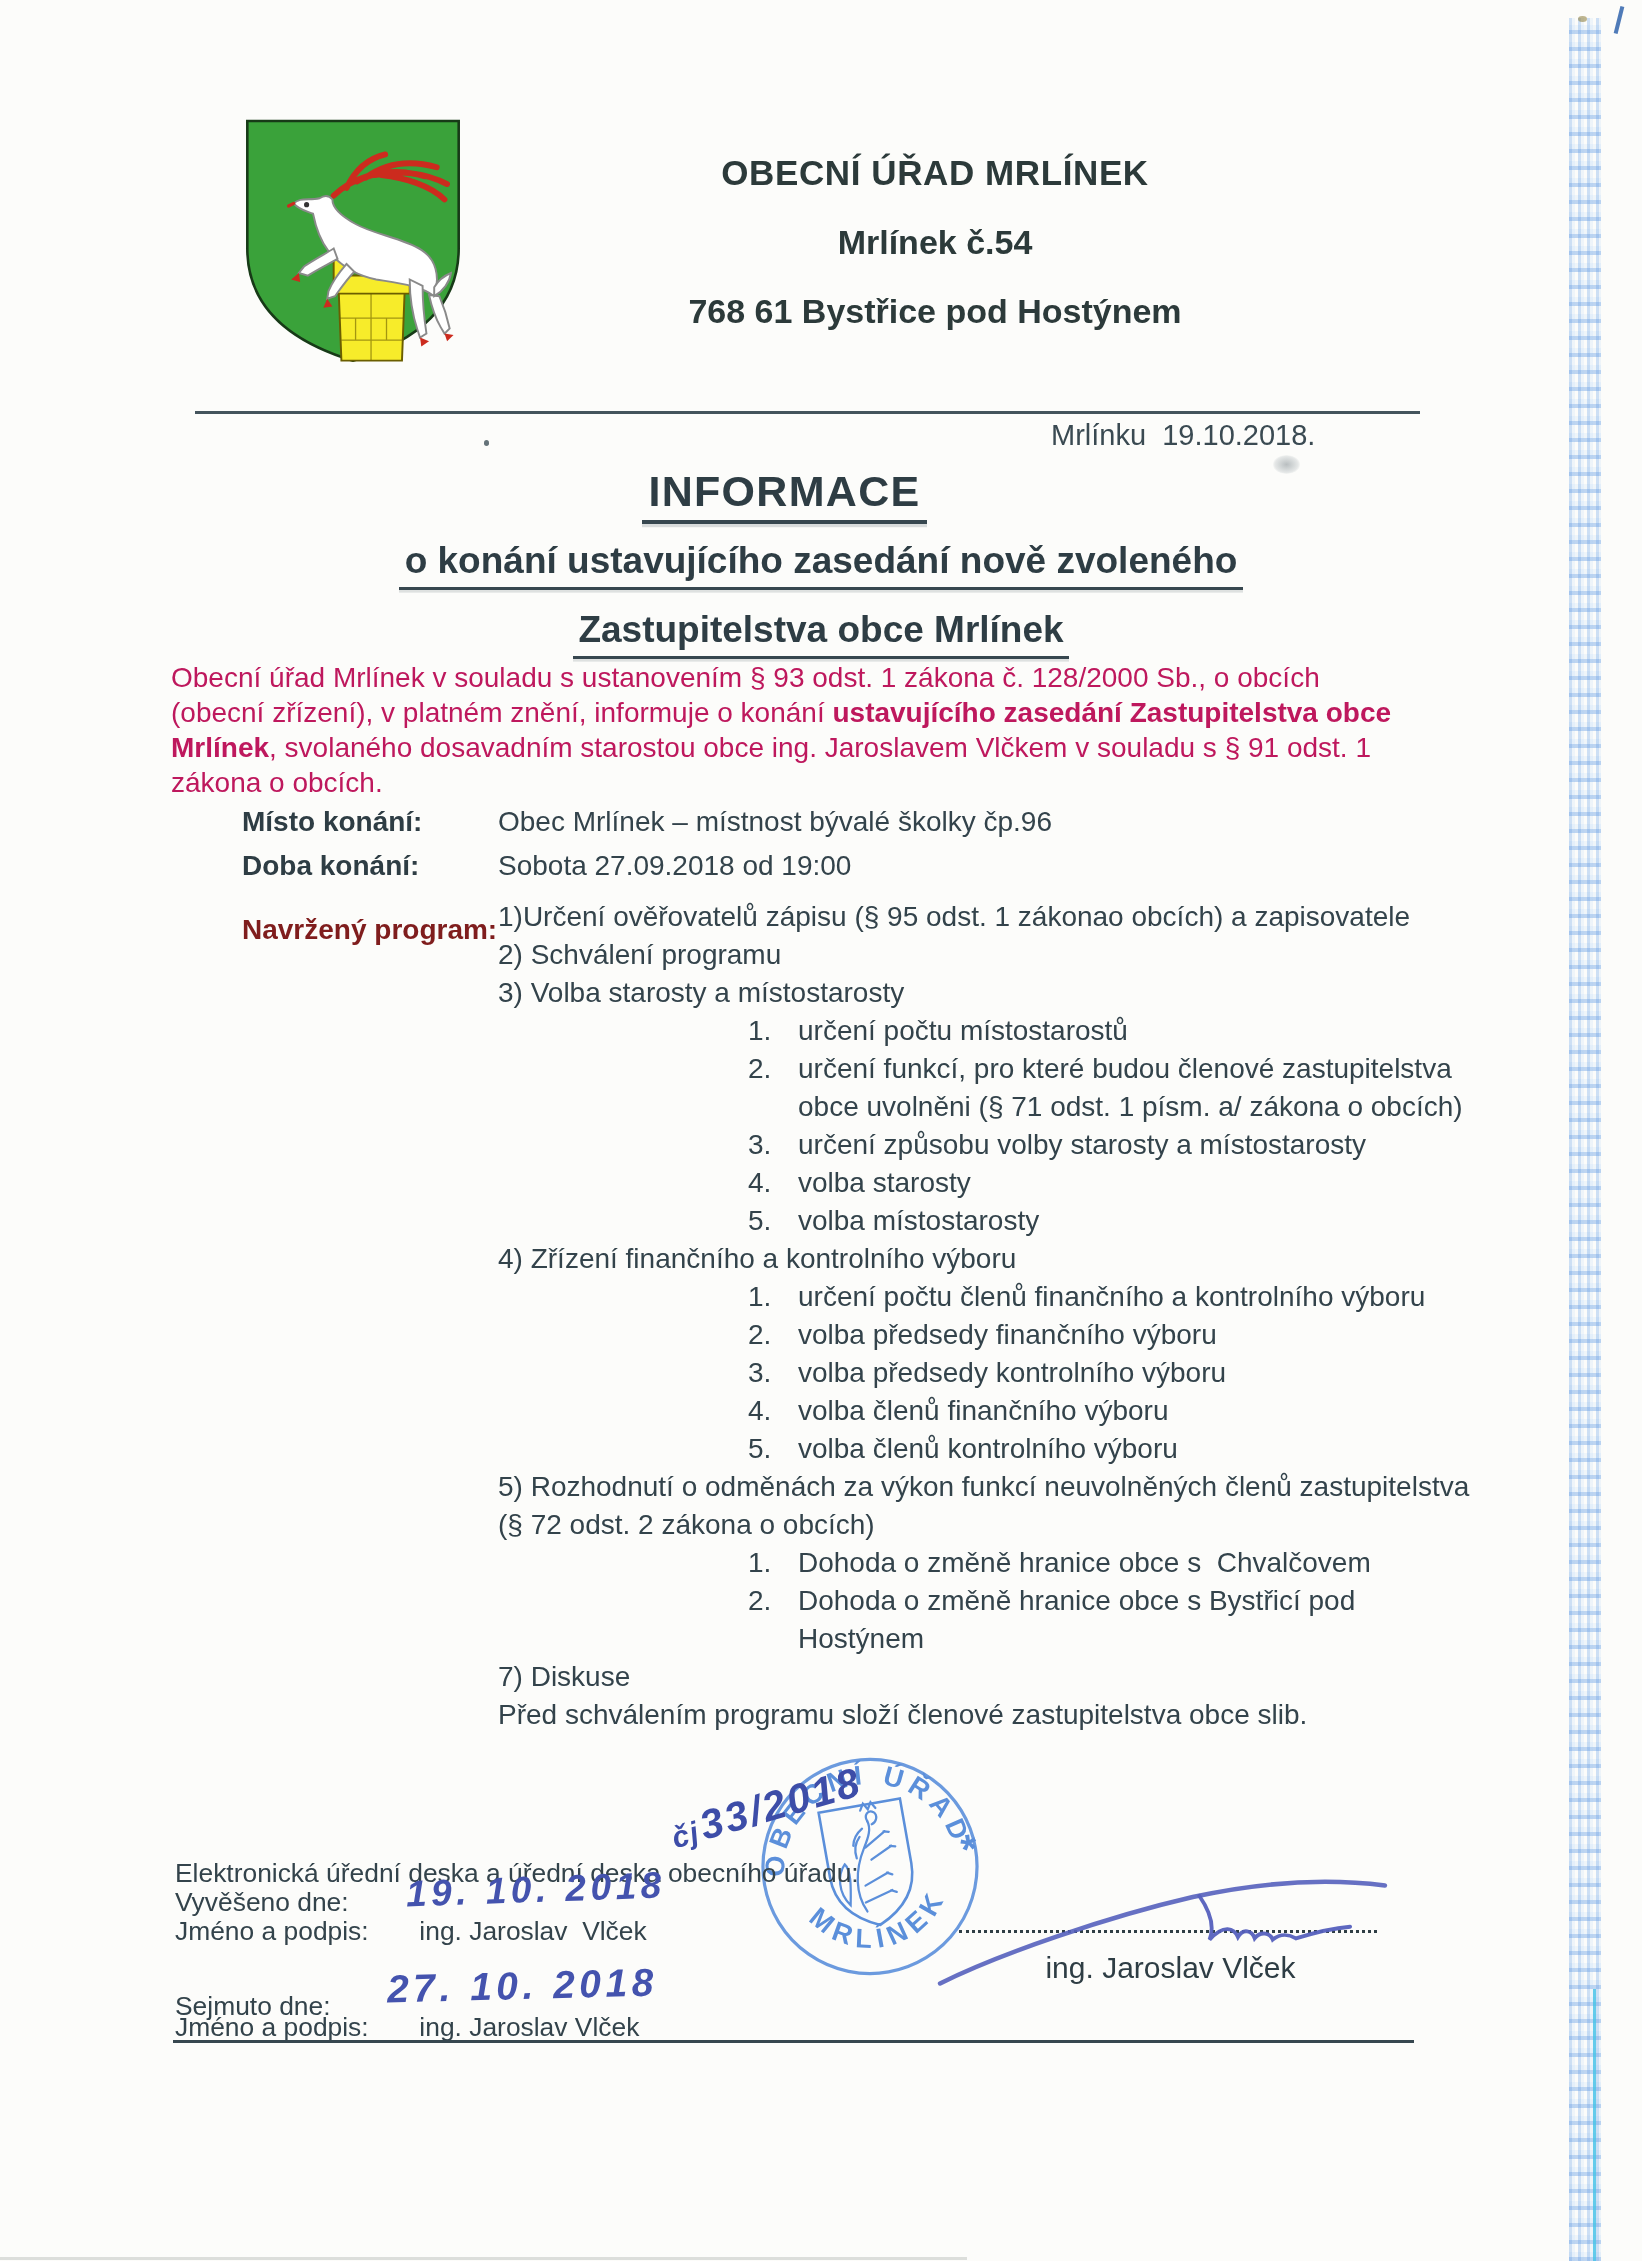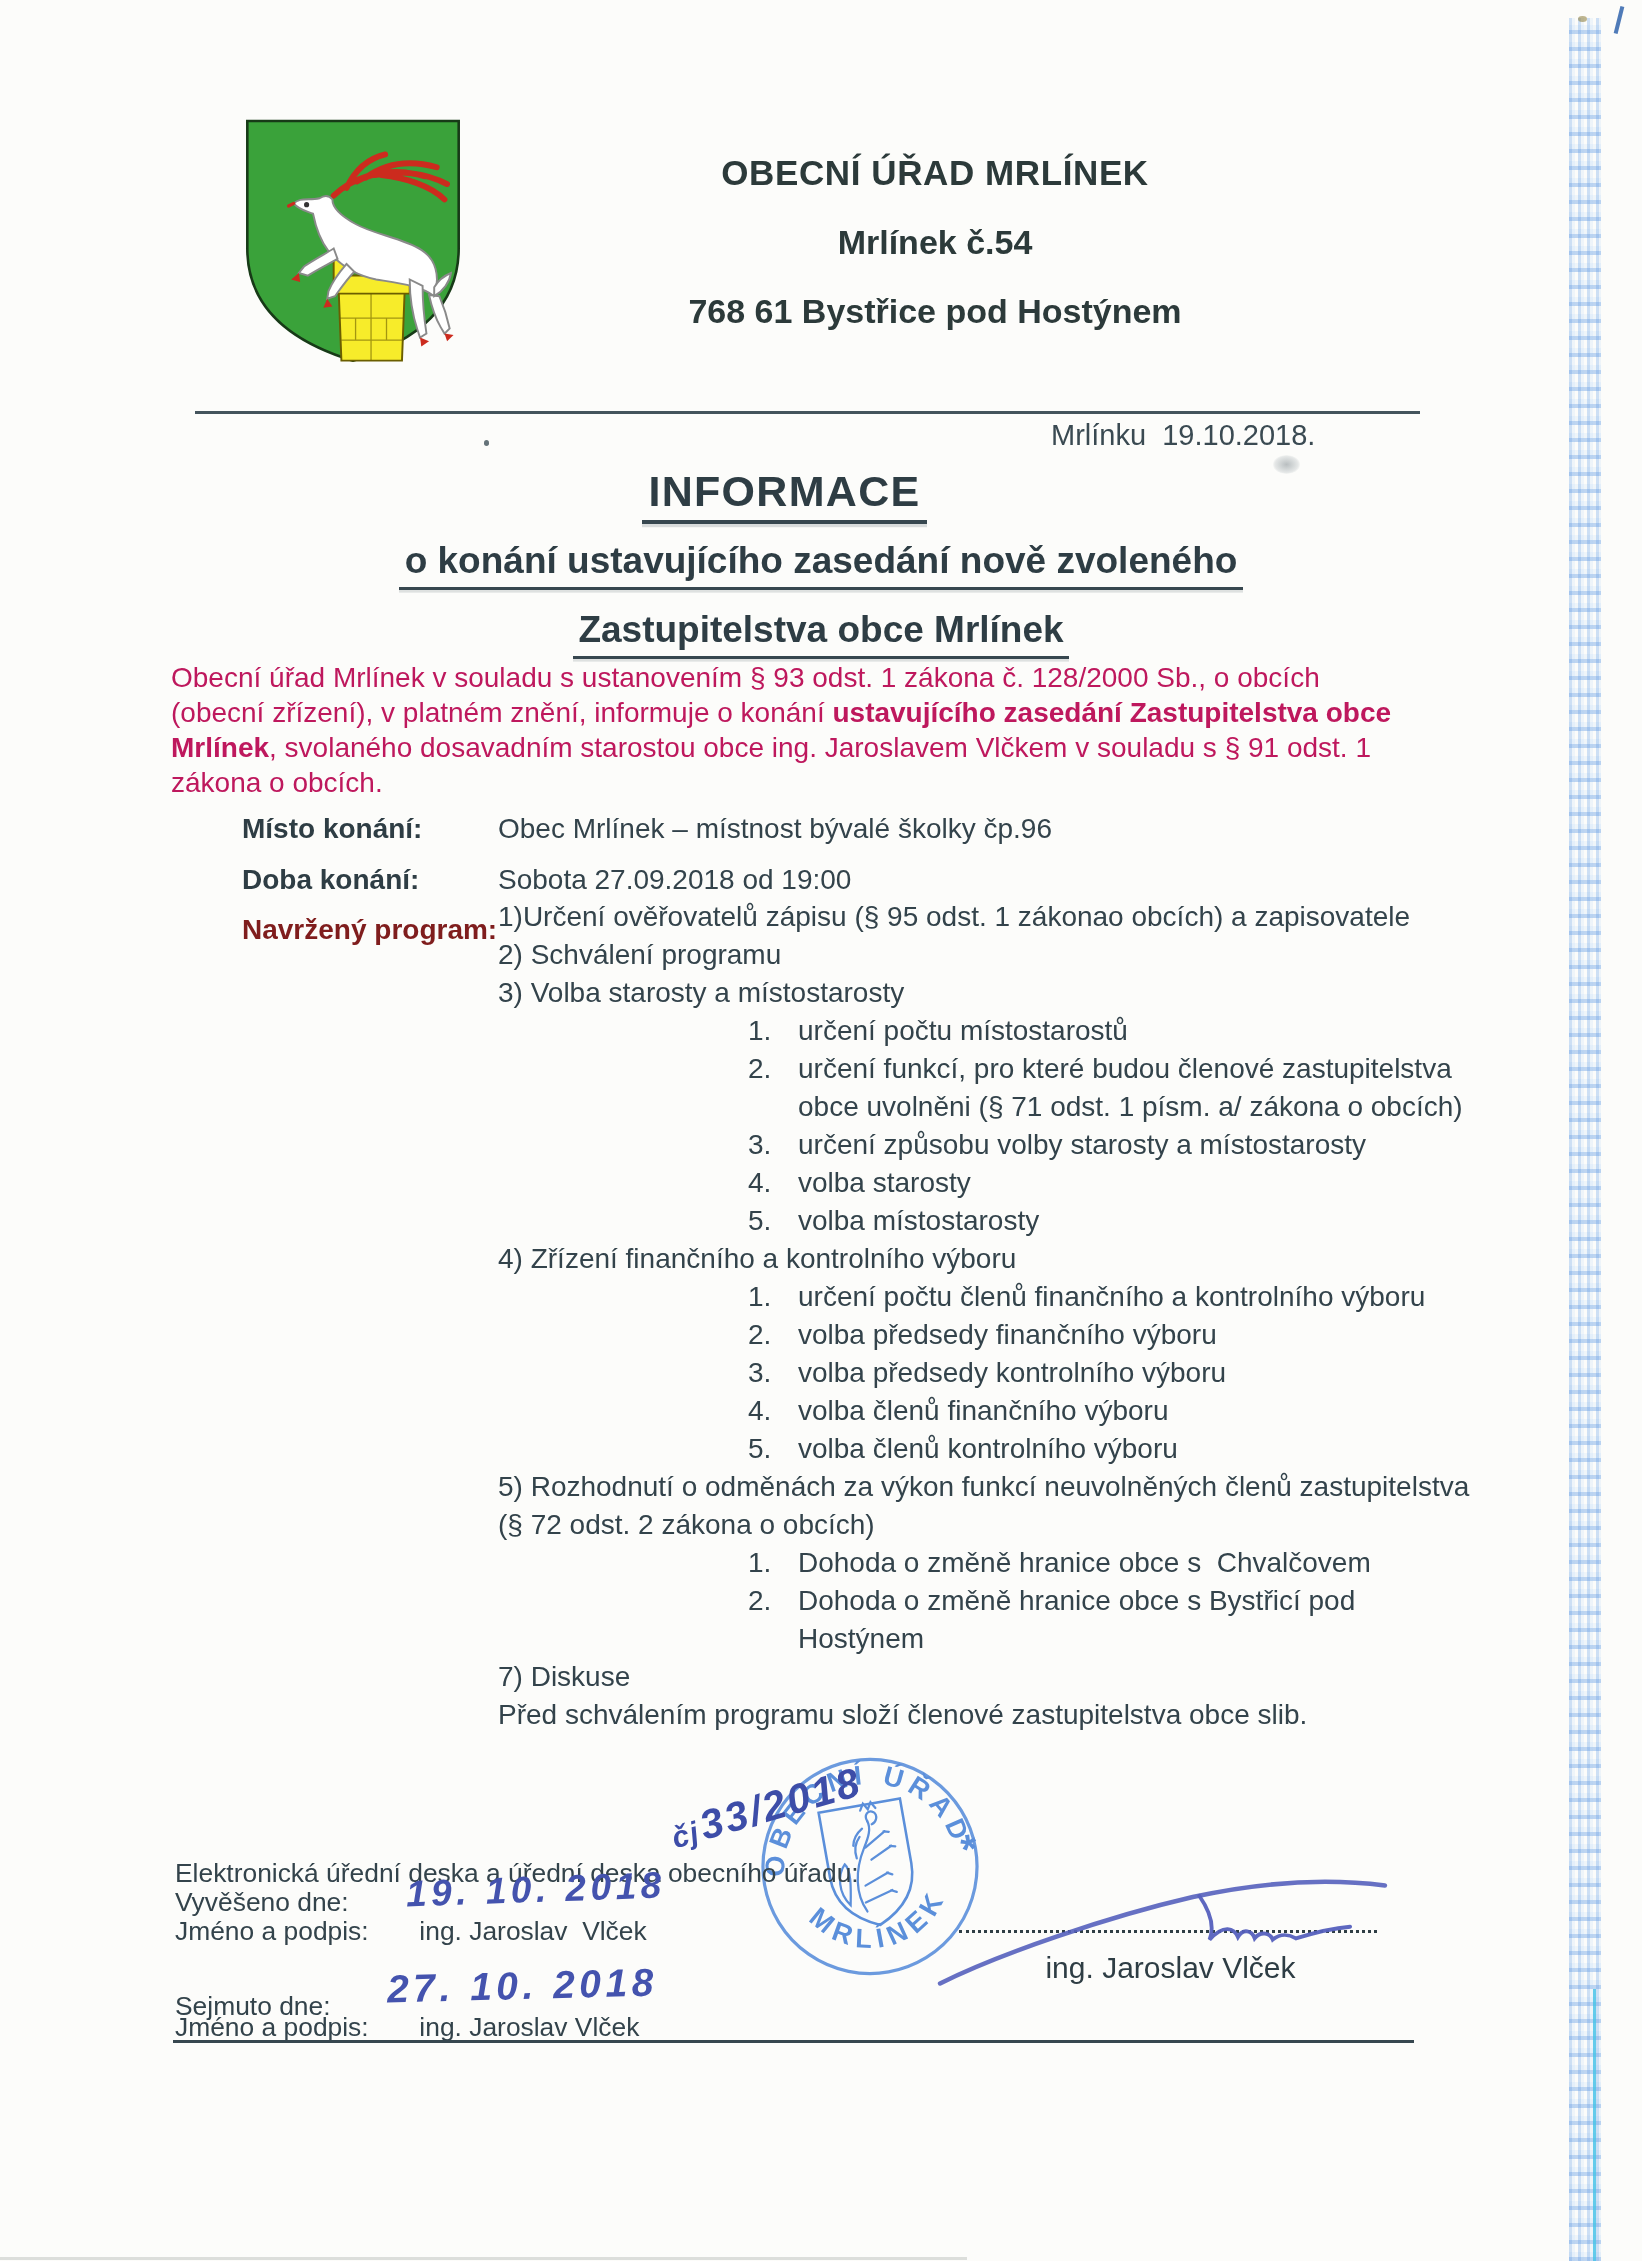--- a/index.html
+++ b/index.html
@@ -29,21 +29,21 @@
   .subtitle-row{left:0;width:1642px;text-align:center;}
   .subtitle-row span{display:inline-block;font-size:37px;font-weight:bold;color:#2e3d44;
                      border-bottom:3.9px solid #37474f;padding:0 5.2px 5.2px 5.2px;box-shadow:0 2.6px 0 rgba(55,71,79,.15);}
   .st1{top:540px;} .st2{top:609px;}
 
   
   .intro{left:171px;top:660px;width:1241px;font-size:28px;line-height:35px;color:#be185d;}
 
   
   .details{left:242px;top:806px;width:1264px;font-size:28px;}
-  .detail-row{height:44px;margin-top:7px;}
+  .detail-row{height:44px;}
   .detail-label{display:inline-block;width:256px;font-weight:bold;color:#2e3d44;}
   .detail-value{color:#33434b;}
 
   
   .program-label{left:242px;top:898px;font-size:28px;font-weight:bold;color:#7f1d1d;margin-top:16px;}
   .program{left:498px;top:898px;width:980px;font-size:28px;line-height:38px;color:#33434b;}
   .prog-item{margin:0;}
   .sub-row{display:flex;margin-left:250px;}
   .sub-num{width:50px;flex:none;}
   .sub-text{flex:1;}

